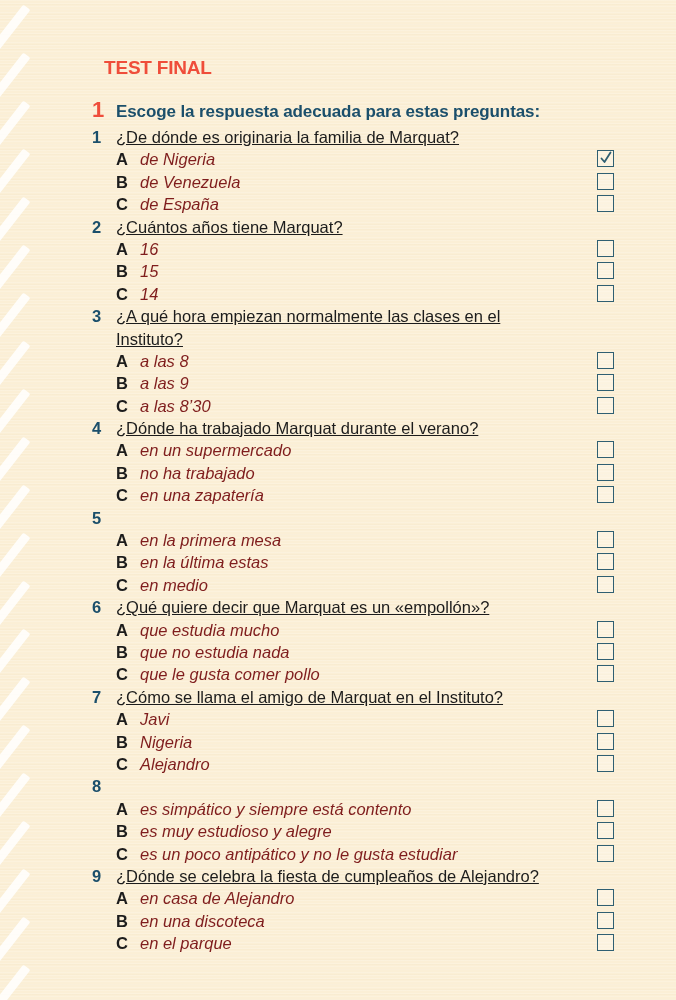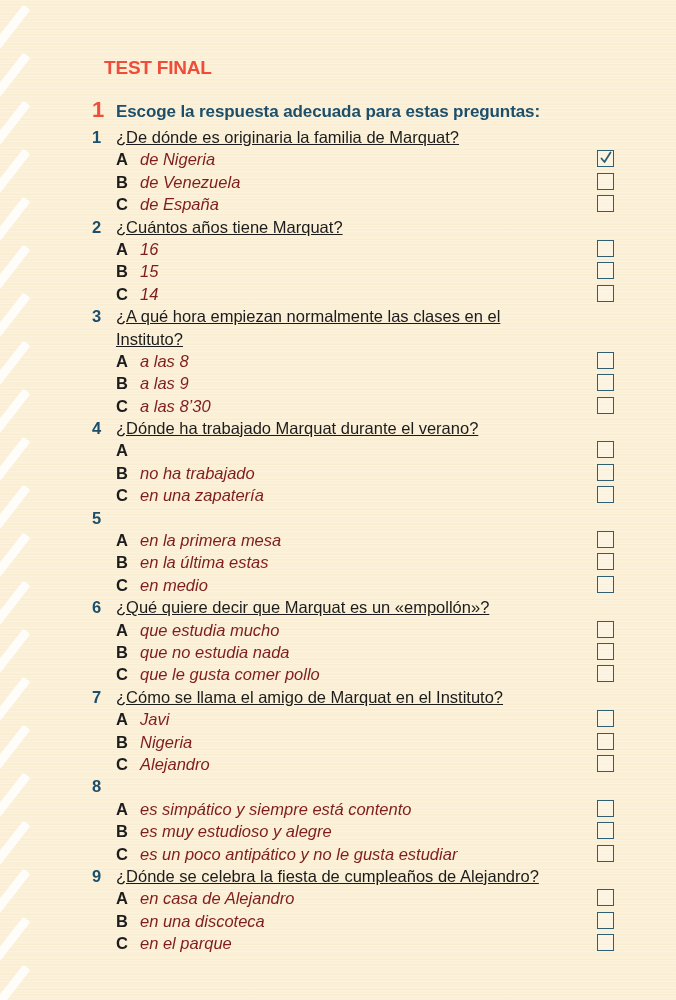--- a/index.html
+++ b/index.html
@@ -159,20 +159,21 @@
           <span class="checkbox" role="checkbox" aria-checked="false"></span>
         </div>
       </div>
       <div class="question">
         <div class="q-line">
           <span class="q-num">4</span>
           <span class="q-text">¿Dónde ha trabajado Marquat durante el verano?</span>
         </div>
         <div class="option">
           <span class="opt-letter">A</span>
+          <span class="opt-text">en un supermercado</span>
           <span class="checkbox" role="checkbox" aria-checked="false"></span>
         </div>
         <div class="option">
           <span class="opt-letter">B</span>
           <span class="opt-text">no ha trabajado</span>
           <span class="checkbox" role="checkbox" aria-checked="false"></span>
         </div>
         <div class="option">
           <span class="opt-letter">C</span>
           <span class="opt-text">en una zapatería</span>

